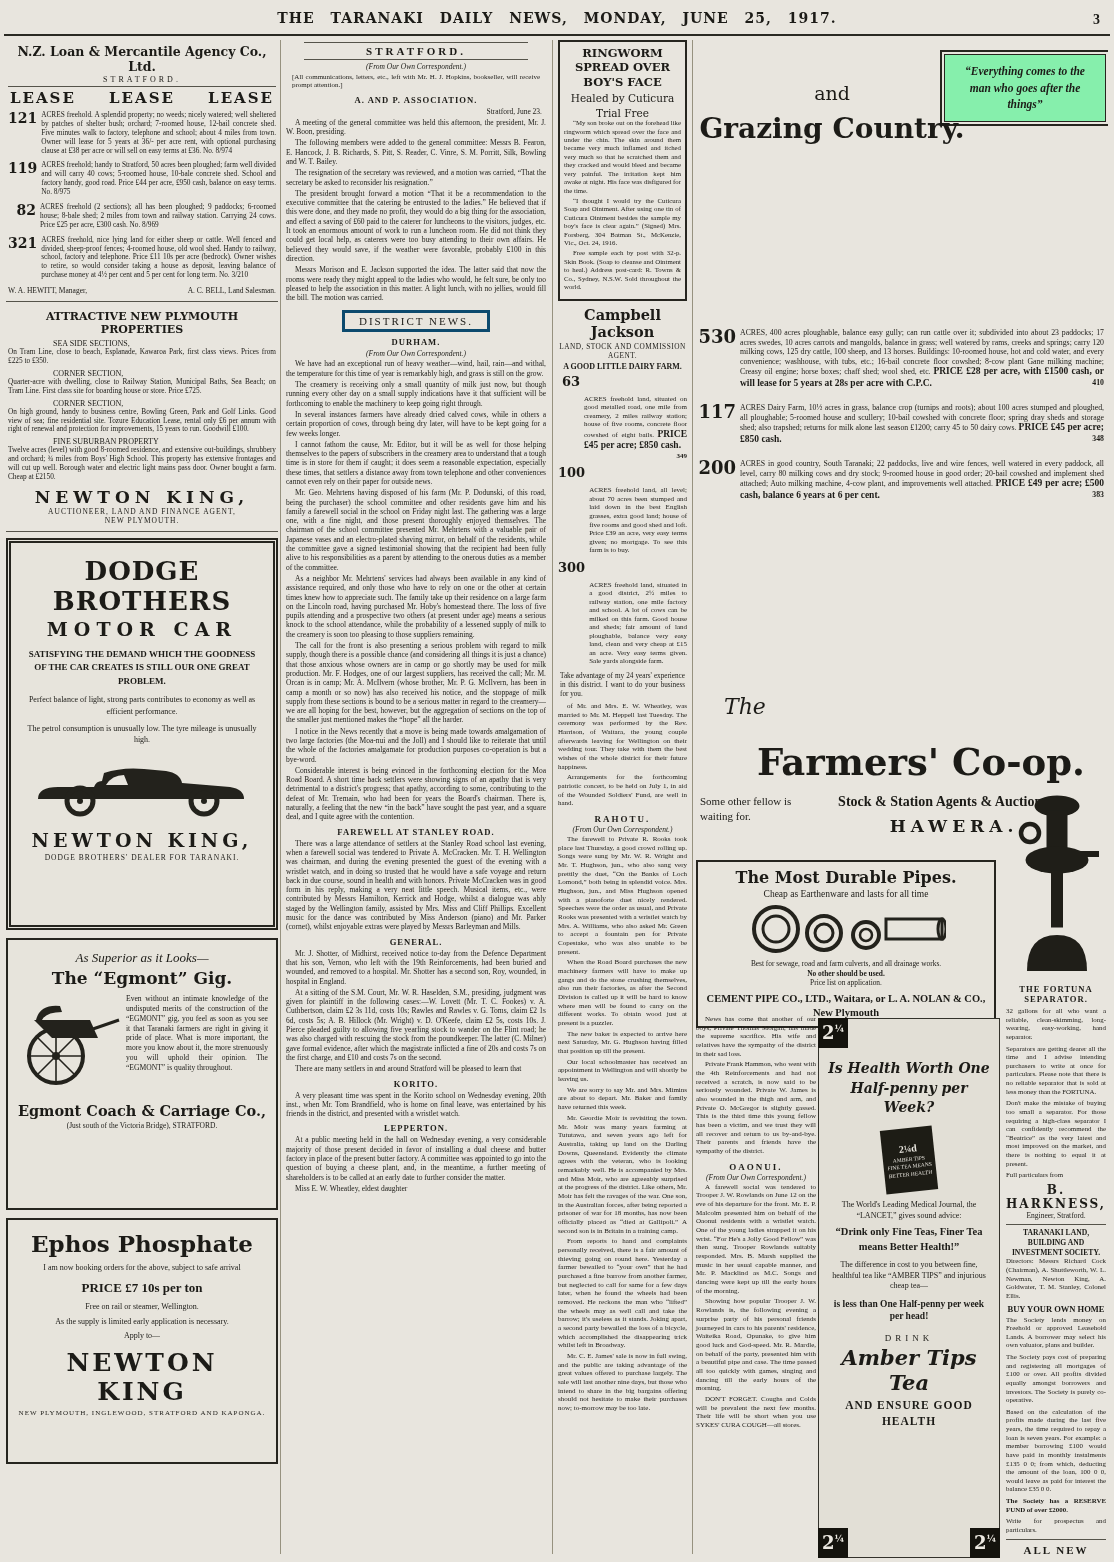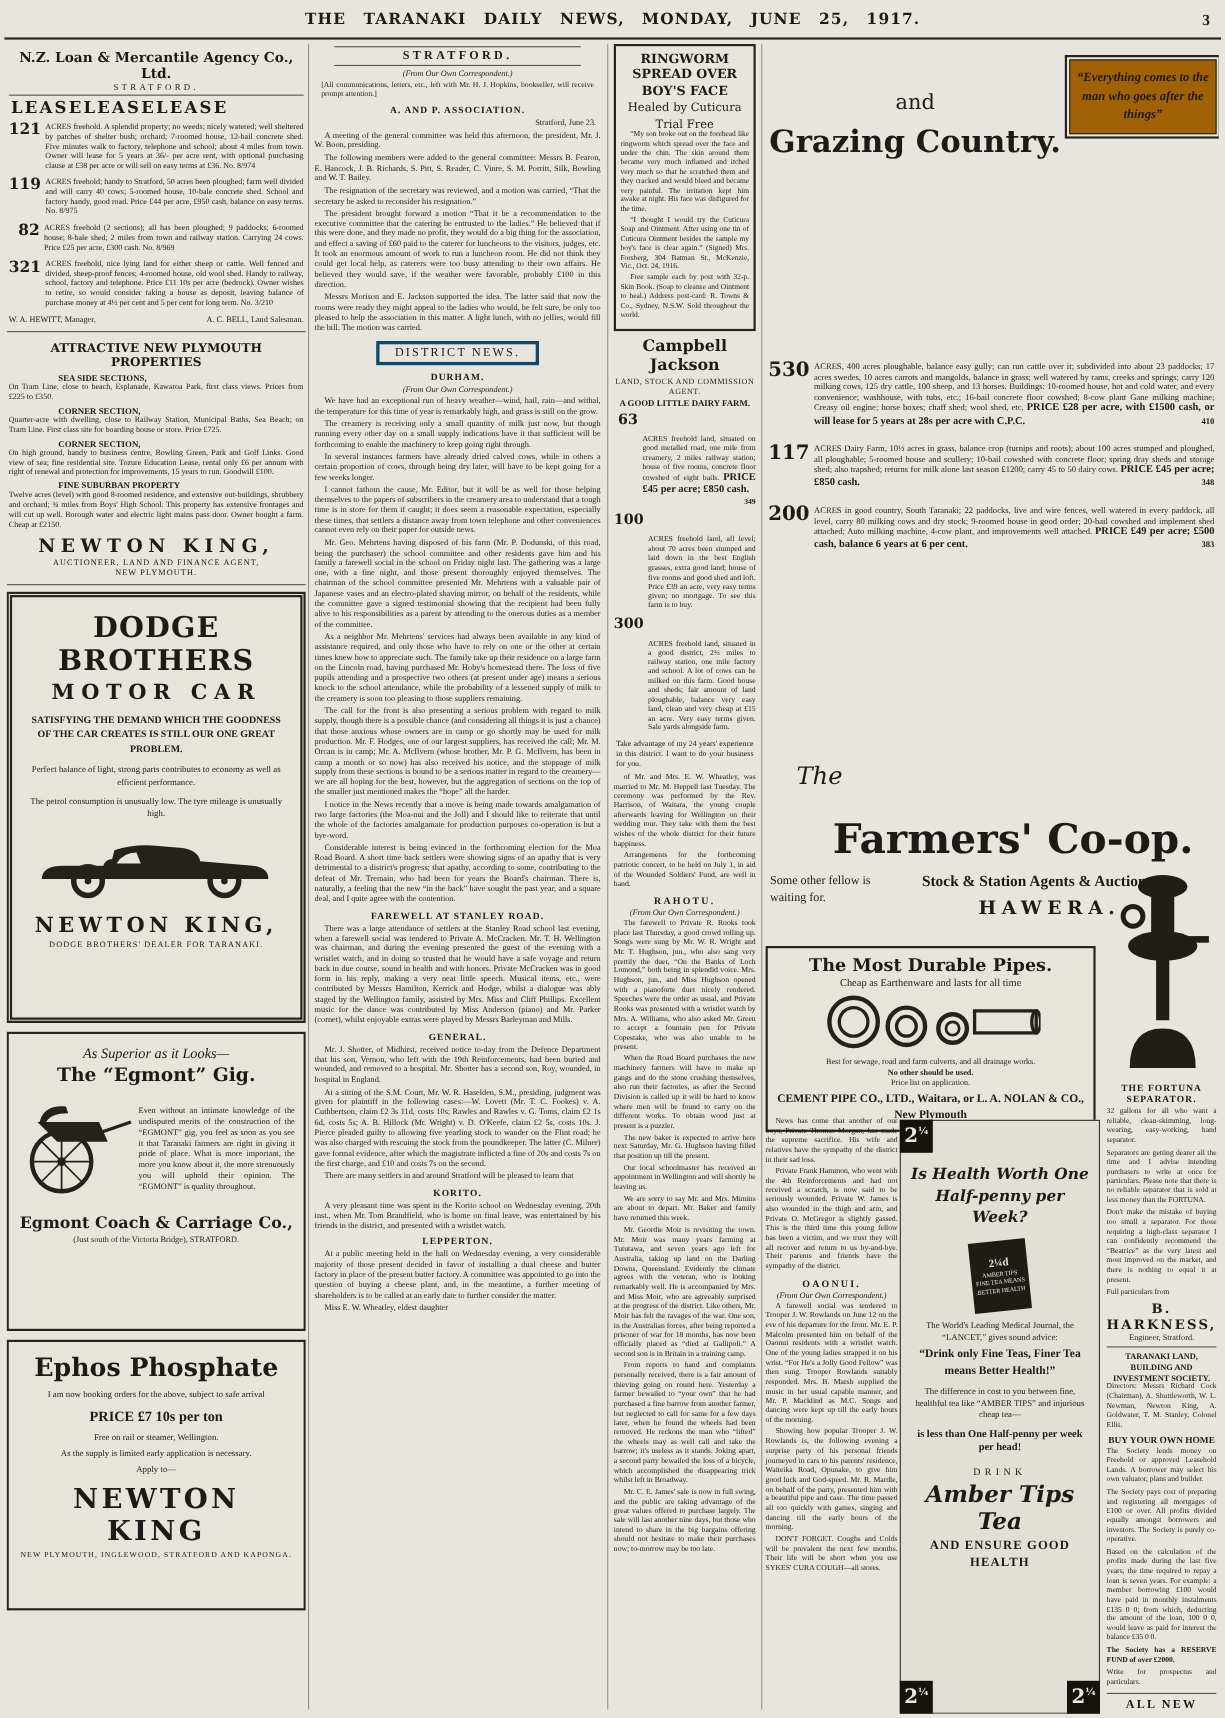--- a/index.html
+++ b/index.html
@@ -18,45 +18,45 @@
   .c3{left:555px;width:135px;height:1518px;padding:0 3px;box-sizing:border-box;}
   .right{left:694px;width:414px;height:1518px;}
   .ctr{text-align:center;}
   .b{font-weight:bold;}
   .paras p, p.para{margin:0 0 2px;text-align:justify;text-indent:9px;line-height:1.24;}
   .p75 p{font-size:7.5px;} .p70 p{font-size:7px;} .p68 p{font-size:6.8px;}
   
   .adv{border-bottom:1px solid #55534a;padding:4px 2px 6px;}
   .loan-co{font-weight:bold;font-size:12.5px;text-align:center;font-family:"DejaVu Serif",serif;}
   .loan-branch{text-align:center;font-size:8px;letter-spacing:3px;margin:1px 0 2px;border-bottom:1px solid #55534a;padding-bottom:2px;}
-  .lease-row{display:flex;justify-content:flex-start;font-family:"DejaVu Serif",serif;
+  .lease-row{display:flex;justify-content:space-between;font-family:"DejaVu Serif",serif;
              font-weight:bold;font-size:15px;letter-spacing:2px;margin:2px 2px 4px;}
   .lrow{display:flex;gap:4px;margin-bottom:6px;}
   .lnum{font-family:"DejaVu Serif",serif;font-weight:bold;font-size:14px;min-width:28px;text-align:right;line-height:1;}
   .lbody{flex:1;font-size:7.3px;line-height:1.22;text-align:justify;}
   .lprice{font-weight:bold;font-size:9.5px;}
   .lref{font-weight:bold;float:right;}
   .loan-foot{display:flex;justify-content:space-between;font-size:7.5px;margin-top:3px;}
   .props-title{font-weight:bold;font-size:11px;text-align:center;margin:4px 0 3px;font-family:"DejaVu Serif",serif;}
-  .prop-h{font-weight:bold;font-size:8px;margin:3px 0 0;padding-left:45px;}
+  .prop-h{font-weight:normal;font-size:8px;margin:3px 0 0;padding-left:45px;}
   .prop-p{font-size:7.3px;line-height:1.22;text-align:justify;margin:0;}
   .nking{font-family:"DejaVu Serif",serif;font-weight:bold;font-size:17px;letter-spacing:5px;text-align:center;margin-top:5px;}
   .nking-sub{font-size:7.5px;text-align:center;letter-spacing:1px;}
   .bx{border:2px solid #26251f;background:#e7e4dc;}
   .dodge{margin-top:6px;padding:8px 10px;height:392px;box-sizing:border-box;box-shadow:0 0 0 1px #e7e4dc inset,0 0 0 3px #26251f inset;}
   .dodge-t1{font-family:"DejaVu Serif",serif;font-weight:bold;font-size:26px;text-align:center;letter-spacing:1px;margin-top:8px;}
   .dodge-t2{font-family:"DejaVu Serif",serif;font-weight:bold;font-size:19px;text-align:center;letter-spacing:6px;margin:2px 0 8px;}
   .dodge-tag{font-size:9px;font-weight:bold;text-align:center;line-height:1.5;margin:6px 8px;}
   .dodge-p{font-size:8px;text-align:center;line-height:1.45;margin:5px 6px;}
   .dodge-nk{font-family:"DejaVu Serif",serif;font-weight:bold;font-size:19px;letter-spacing:4px;text-align:center;margin-top:8px;}
   .dodge-nk-sub{font-size:7.5px;text-align:center;letter-spacing:1px;margin-top:2px;}
   .egmont{margin-top:8px;padding:6px 8px;height:272px;box-sizing:border-box;}
   .eg-intro{font-size:13px;text-align:center;font-style:italic;margin-top:4px;}
   .eg-title{font-family:"DejaVu Serif",serif;font-weight:bold;font-size:17px;text-align:center;margin:2px 0 6px;}
-  .eg-flex{display:flex;gap:6px;align-items:center;}
+  .eg-flex{display:flex;gap:6px;align-items:flex-start;}
   .eg-body{font-size:7.6px;line-height:1.3;text-align:justify;flex:1;}
   .eg-co{font-family:"DejaVu Serif",serif;font-weight:bold;font-size:14.5px;text-align:center;margin-top:8px;}
   .eg-ad{font-size:7.5px;text-align:center;margin-top:2px;}
   .ephos{margin-top:8px;padding:8px;height:246px;box-sizing:border-box;text-align:center;}
   .ep-title{font-family:"DejaVu Serif",serif;font-weight:bold;font-size:23px;margin:2px 0 6px;}
   .ep-p{font-size:8px;margin:4px 10px;line-height:1.35;}
   .ep-price{font-weight:bold;font-size:13px;margin:6px 0;}
   .ep-nk{font-family:"DejaVu Serif",serif;font-weight:bold;font-size:25px;letter-spacing:3px;margin-top:6px;}
   .ep-br{font-size:7px;letter-spacing:1px;margin-top:3px;}
   
@@ -74,22 +74,22 @@
   .rw-h{font-size:10.5px;text-align:center;margin-top:3px;font-family:"DejaVu Serif",serif;}
   .cj-name{font-family:"DejaVu Serif",serif;font-weight:bold;font-size:14.5px;text-align:center;margin-top:4px;}
   .cj-role{font-size:7.3px;text-align:center;letter-spacing:.5px;margin:2px 0;}
   .cj-sub{font-weight:bold;font-size:8px;text-align:center;margin:2px 0 4px;}
   .cj .lnum{font-size:13px;min-width:22px;}
   .cj .lbody{font-size:7px;margin-top:20px;}
   .cj-foot{font-size:7.2px;text-align:justify;margin:3px 2px;line-height:1.25;}
   .r-head{font-weight:bold;font-size:9px;text-align:center;letter-spacing:2px;margin:6px 0 1px;}
   
   .quote-box{position:absolute;right:2px;top:14px;width:128px;border:1px solid #26251f;
-             box-shadow:0 0 0 2px #e8e5de,0 0 0 4px #26251f;padding:8px 2px;
-             font-weight:bold;font-style:italic;font-size:11.5px;text-align:center;line-height:1.45;background:#a16207;}
+             box-shadow:0 0 0 2px #e8e5de,0 0 0 4px #26251f;padding:8px 16px;
+             font-weight:bold;font-style:italic;font-size:11.5px;text-align:center;line-height:1.45;background:#86efac;}
   .dairy-head{position:absolute;left:4px;top:34px;width:268px;text-align:center;font-family:"DejaVu Serif",serif;}
   .dh1{font-weight:bold;font-size:32px;}
   .dh2{font-size:19px;margin:8px 0;}
   .dh3{font-weight:bold;font-size:28px;}
   .dairy-list{position:absolute;left:2px;top:288px;width:408px;}
   .dairy-list .lnum{font-size:18px;min-width:40px;}
   .dairy-list .lbody{font-size:7.8px;}
   .dairy-list .lrow{margin-bottom:14px;}
   .coop{position:absolute;left:0;top:652px;width:414px;}
   .coop-the{position:absolute;left:30px;top:2px;font-style:italic;font-size:22px;font-family:"DejaVu Serif",serif;}

